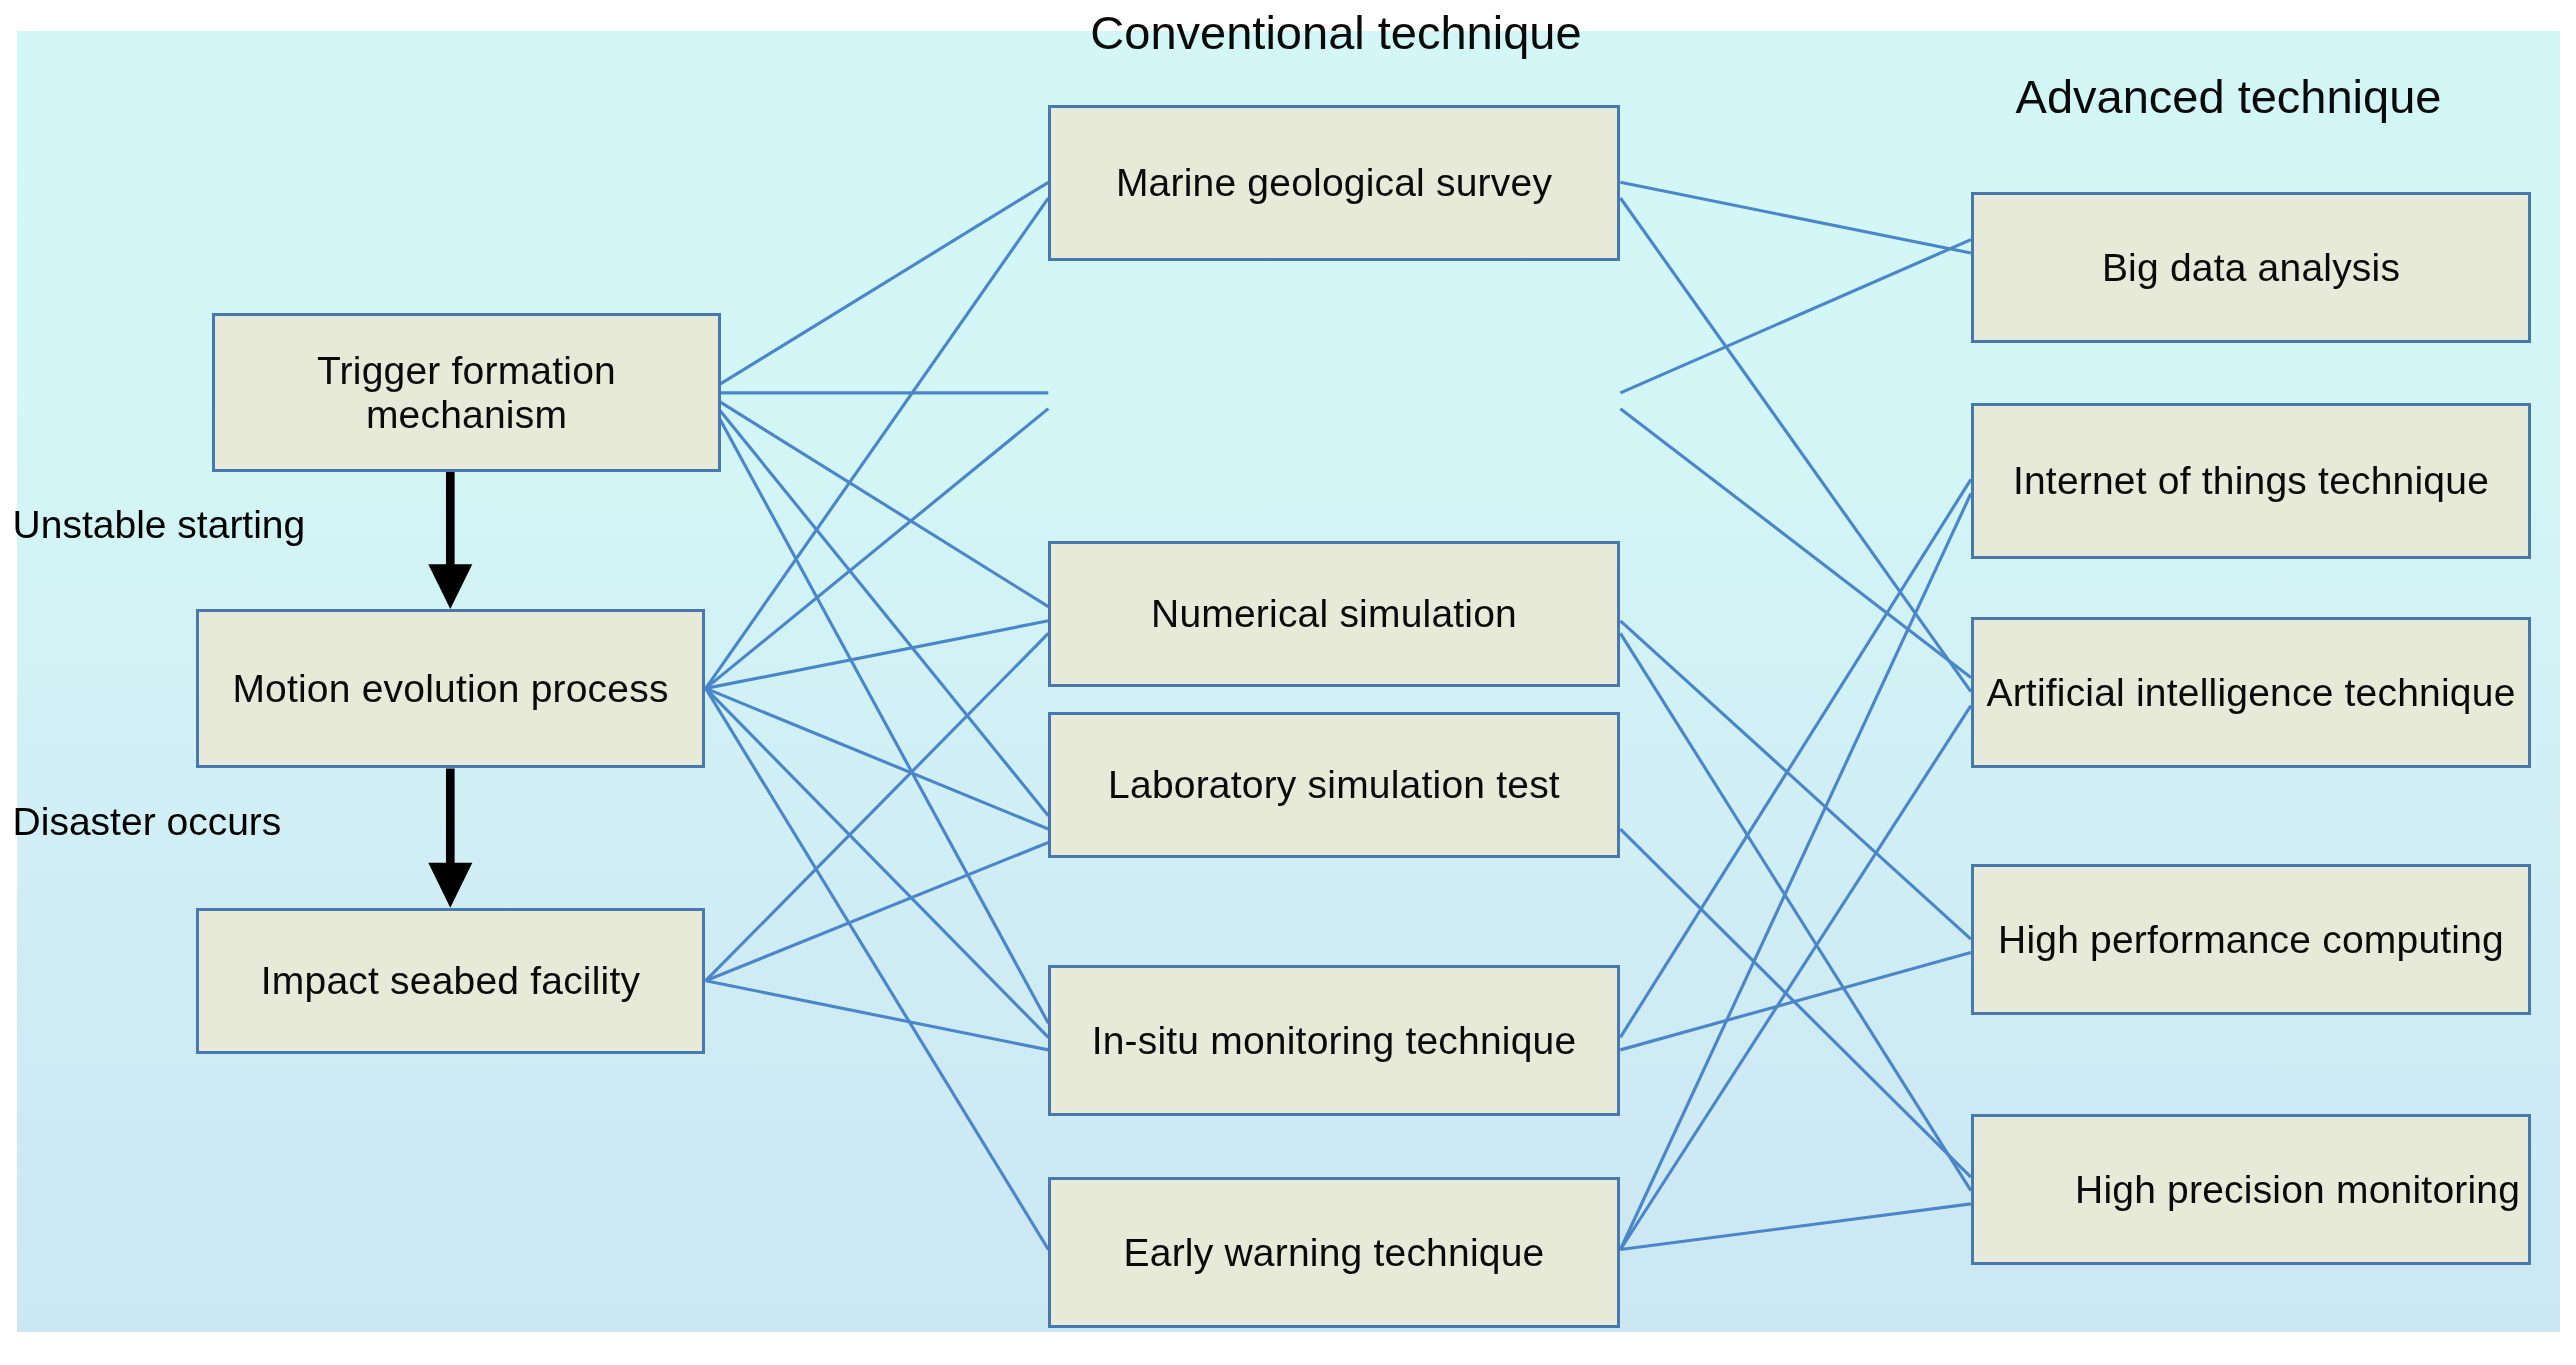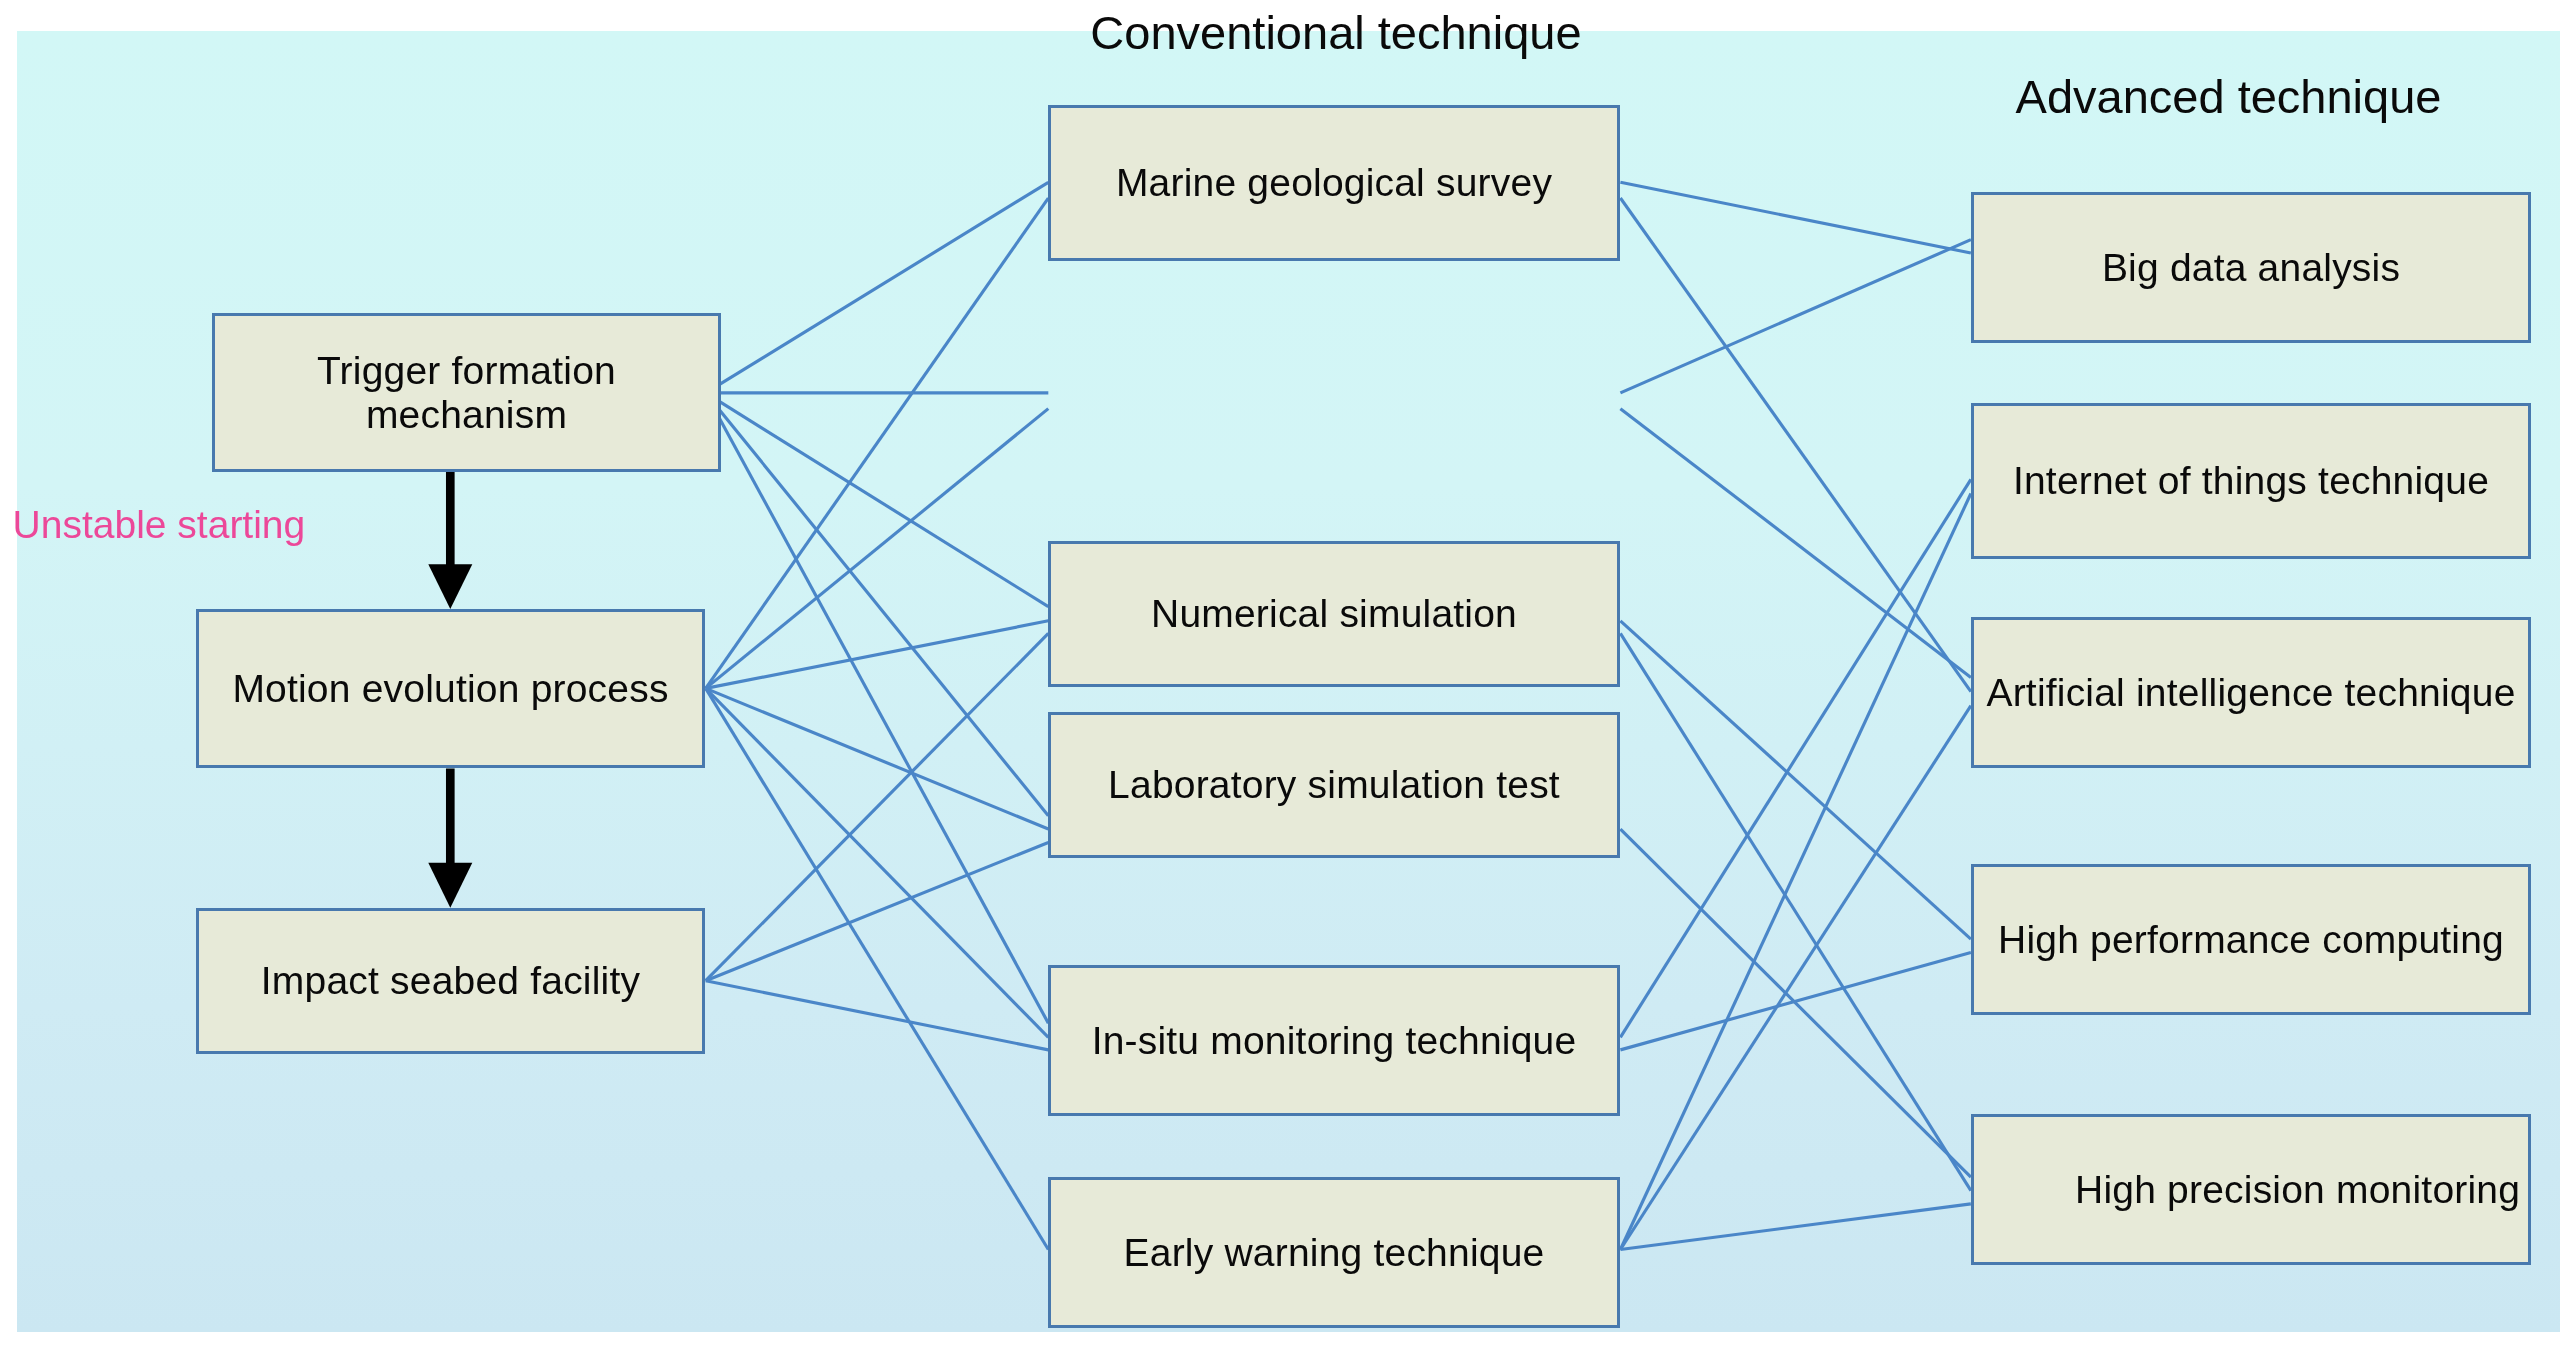--- a/index.html
+++ b/index.html
@@ -44,21 +44,21 @@
   }
   .node span { display: block; padding: 0 7.9px; }
   .col-label {
     position: absolute;
     color: #0a0a0a;
     white-space: nowrap;
     text-align: center;
   }
   .edge-label {
     position: absolute;
-    color: #ec4899;
+    color: #000000;
     white-space: nowrap;
   }
   .f58 { font-size: 39px; }
   .f60 { font-size: 47px; }
 </style>
 </head>
 <body>
 
 <div id="canvas">
   <div id="bg"></div>
@@ -112,20 +112,21 @@
     <span>Trigger formation mechanism</span>
   </div>
   <div class="node f58" style="left:196px; top:609px; width:509px; height:159px;">
     <span>Motion evolution process</span>
   </div>
   <div class="node f58" style="left:196px; top:908px; width:509px; height:146px;">
     <span>Impact seabed facility</span>
   </div>
 
   <div class="edge-label f58" style="left:12.6px; top:503px;">Unstable starting</div>
+  <div class="edge-label f58" style="left:12.6px; top:800px;">Disaster occurs</div>
 
   <div class="node f58" style="left:1048px; top:105px; width:572px; height:156px;">
     <span>Marine geological survey</span>
   </div>
   <div class="node f58" style="left:1048px; top:541px; width:572px; height:146px;text-align:center;">
     <span>Numerical simulation</span>
   </div>
   <div class="node f58" style="left:1048px; top:712px; width:572px; height:146px;">
     <span>Laboratory simulation test</span>
   </div>

